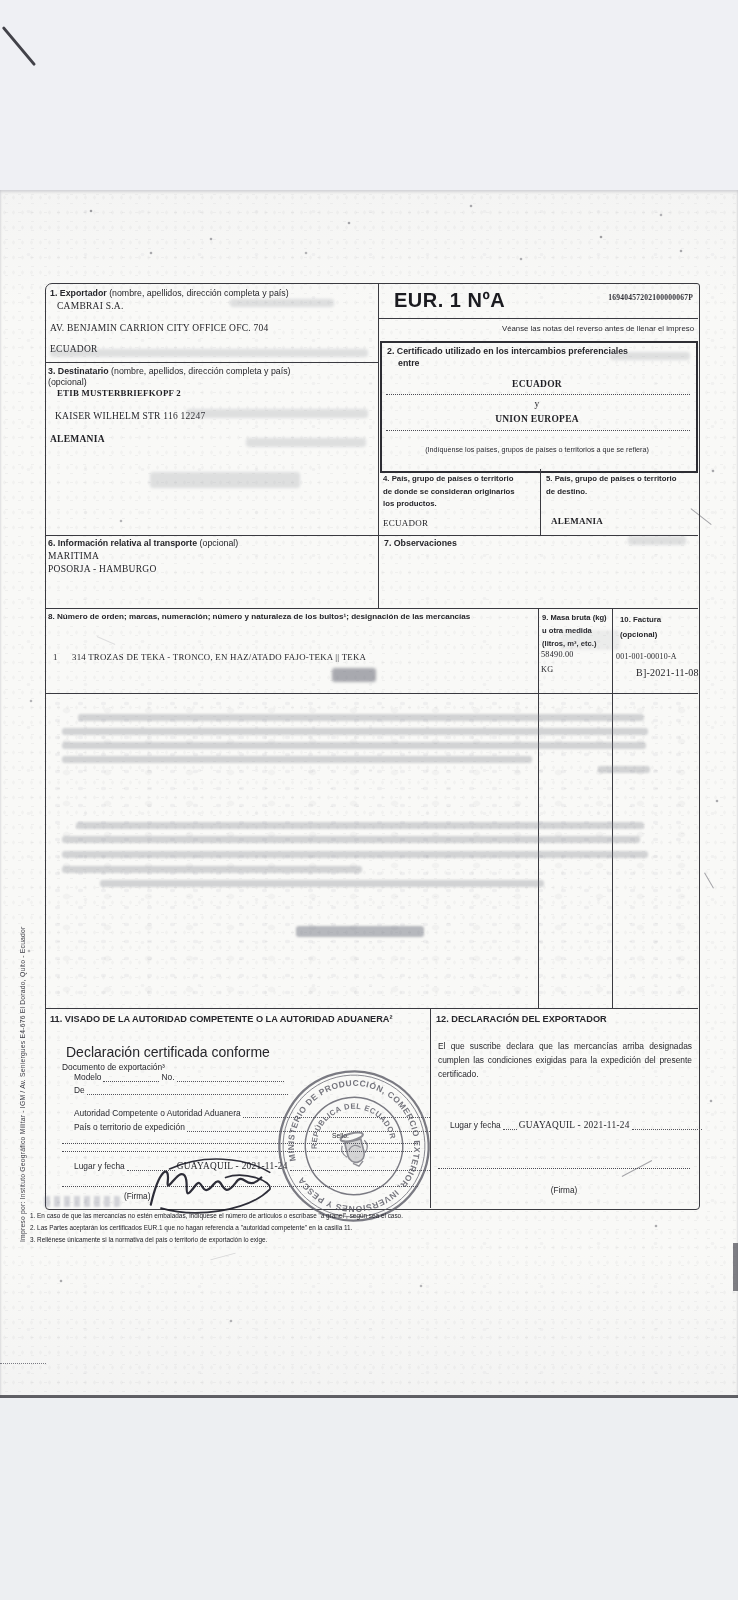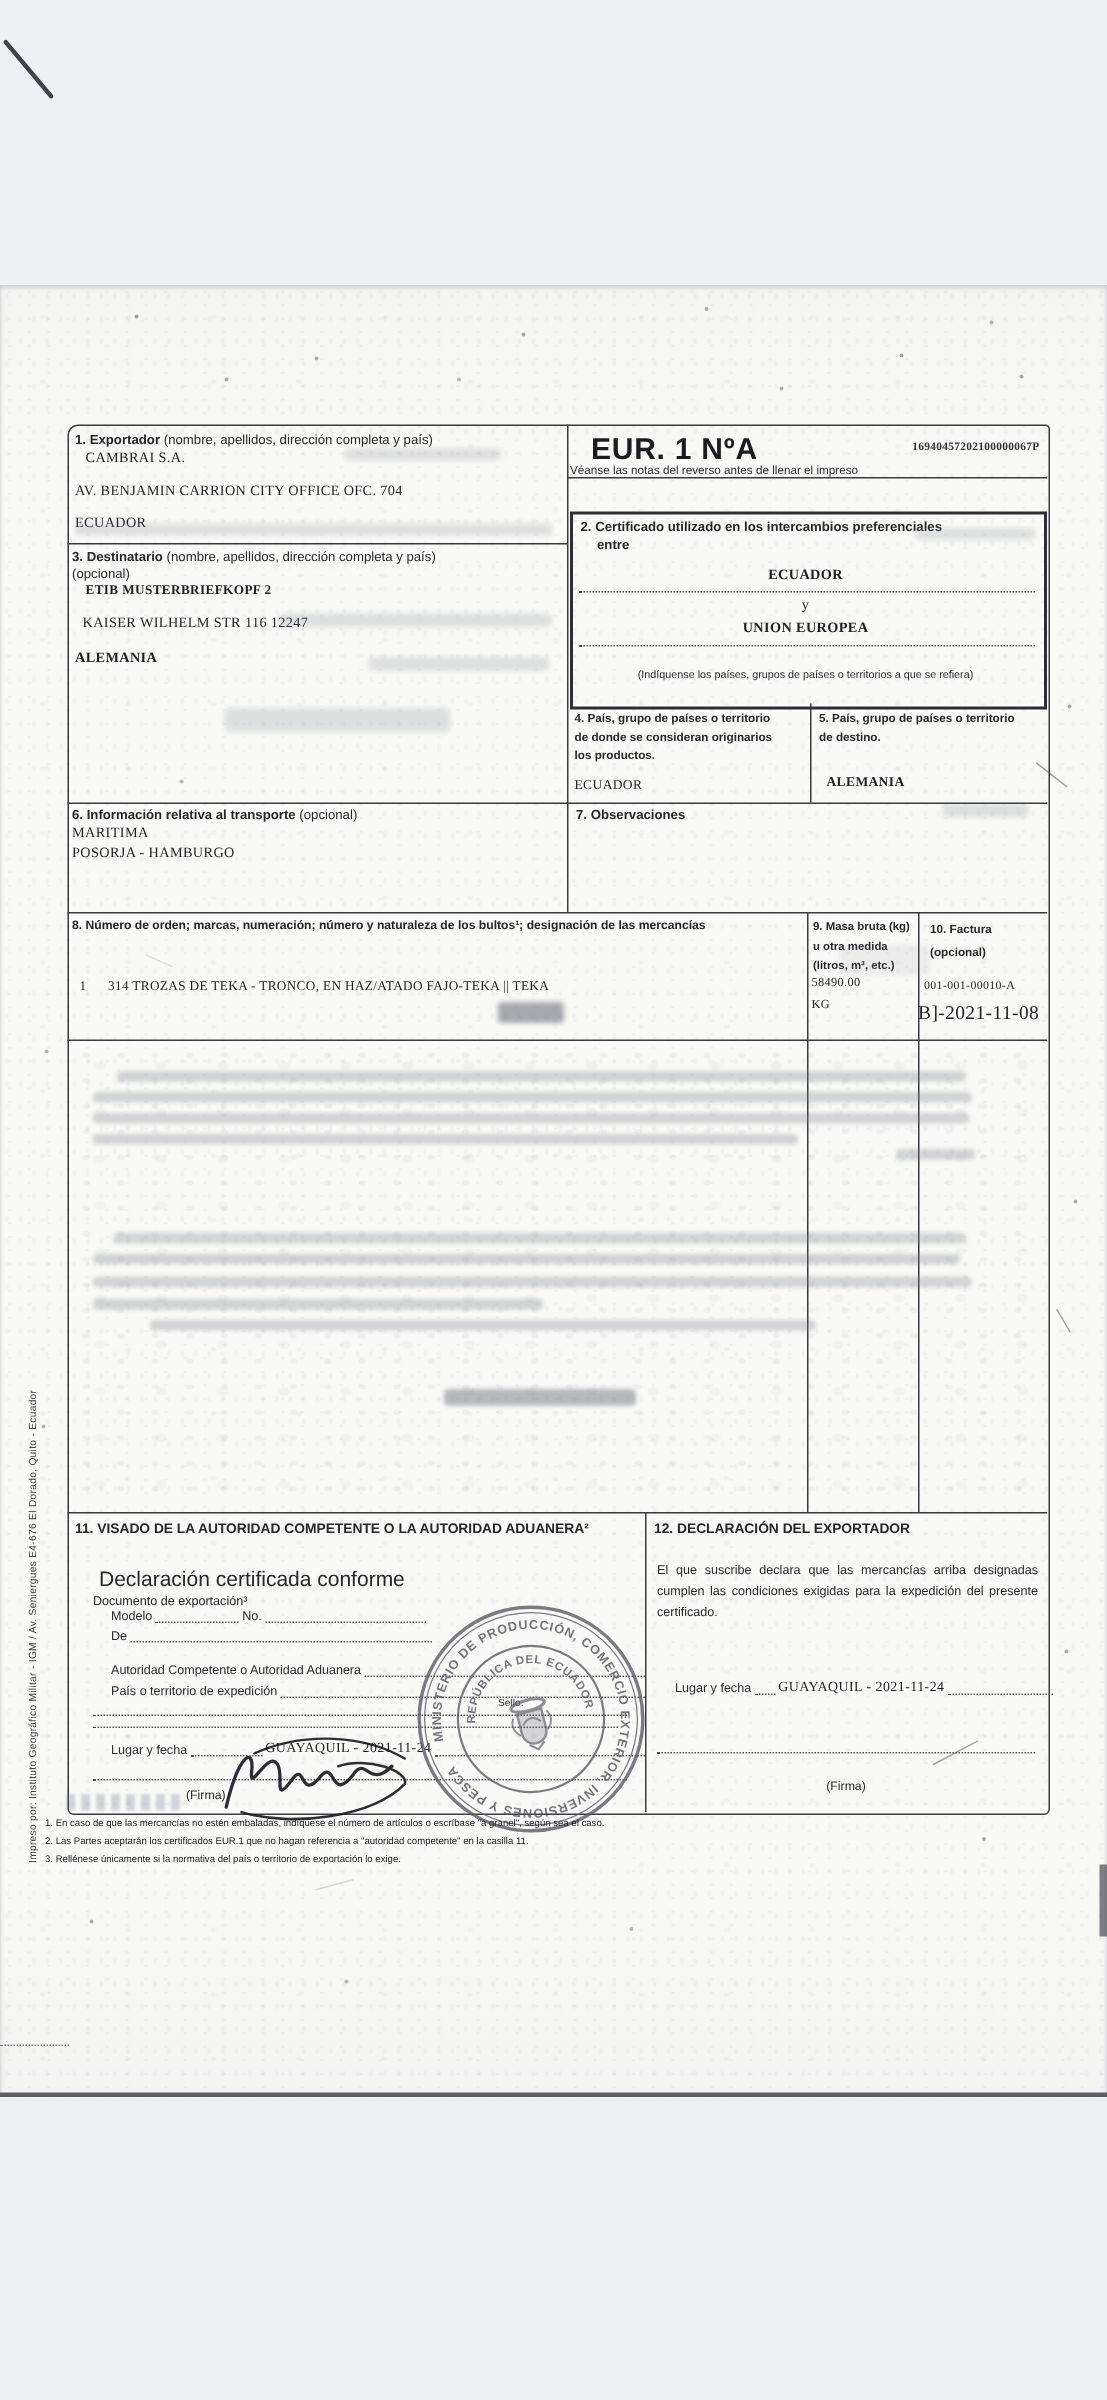--- a/index.html
+++ b/index.html
@@ -33,21 +33,21 @@
   
   .lbl{position:absolute;font-weight:bold;font-size:8.8px;color:#26262b;line-height:1.3;white-space:nowrap;}
   .lbl .reg{font-weight:normal;}
   .val{position:absolute;font-family:"Liberation Serif",serif;font-size:9.5px;color:#1f1f24;
     letter-spacing:.25px;white-space:nowrap;}
   .title{position:absolute;left:0;top:254px;width:738px;text-align:center;
     font-size:15.5px;font-weight:bold;color:#17171c;letter-spacing:.5px;}
   .eur-title{position:absolute;left:394px;top:289px;font-size:20px;font-weight:bold;color:#1b1b20;letter-spacing:.5px;}
   .serial{position:absolute;left:575px;top:293px;width:118px;text-align:right;
     font-family:"Liberation Serif",serif;font-size:7.6px;font-weight:bold;color:#33333a;letter-spacing:.2px;}
-  .revnote{position:absolute;left:380px;top:309px;width:314px;text-align:left;font-size:7.8px;color:#2a2a30;}
+  .revnote{position:absolute;left:380px;top:324px;width:314px;text-align:right;font-size:7.8px;color:#2a2a30;}
   .ctr{text-align:center;}
   .dotline{position:absolute;border-bottom:1.3px dotted #4c4c54;height:0;}
   .dotrow{position:absolute;display:flex;align-items:flex-end;font-size:8.4px;color:#2a2a30;padding-left:12px;}
   .dotrow .dots{border-bottom:1.2px dotted #55555c;height:8px;flex:1;margin:0 2px;}
   .dotrow .dots.sm{flex:0 0 14px;}
   .dotrow .w60{flex:0 0 56px;}
   .dotrow .serifval{font-family:"Liberation Serif",serif;font-size:9.3px;letter-spacing:.3px;color:#1f1f24;white-space:nowrap;}
   .para{position:absolute;font-size:8.4px;line-height:1.65;color:#26262b;text-align:justify;}
   .footnote{position:absolute;font-size:6.4px;color:#202026;white-space:nowrap;}
   .printer{position:absolute;left:19px;top:842px;height:400px;
@@ -175,21 +175,21 @@
   <div class="lbl" style="left:620px;top:613px;font-size:7.8px;line-height:1.9;">
     <span>10. Factura</span><br>
     <span>(opcional)</span>
   </div>
 
   <div class="val" style="left:53px;top:652px;font-size:8.8px;">1</div>
   <div class="val" style="left:72px;top:652px;font-size:8.8px;">314 TROZAS DE TEKA - TRONCO, EN HAZ/ATADO FAJO-TEKA || TEKA</div>
   <div class="val" style="left:541px;top:650px;font-size:8.2px;">58490.00</div>
   <div class="val" style="left:541px;top:665px;font-size:8.2px;">KG</div>
   <div class="val" style="left:616px;top:652px;font-size:7.9px;">001-001-00010-A</div>
-  <div class="val" style="left:612px;top:667px;font-size:13px;">B]-2021-11-08</div>
+  <div class="val" style="left:636px;top:667px;font-size:10px;">B]-2021-11-08</div>
 
   <div>
     <div class="ghost" style="left:78px;top:714px;width:566px;"></div>
     <div class="ghost" style="left:62px;top:728px;width:586px;"></div>
     <div class="ghost" style="left:62px;top:742px;width:584px;"></div>
     <div class="ghost" style="left:62px;top:756px;width:470px;"></div>
     <div class="ghost" style="left:598px;top:766px;width:52px;"></div>
     <div class="ghost" style="left:76px;top:822px;width:568px;"></div>
     <div class="ghost" style="left:62px;top:836px;width:578px;"></div>
     <div class="ghost" style="left:62px;top:851px;width:586px;"></div>

